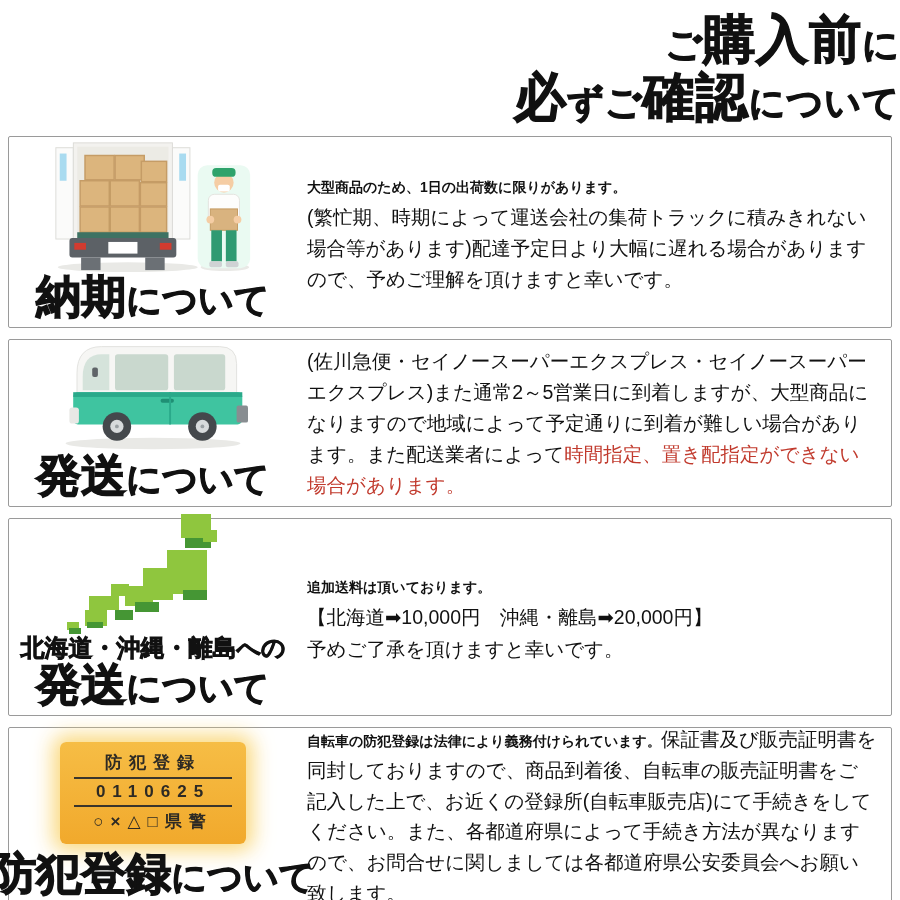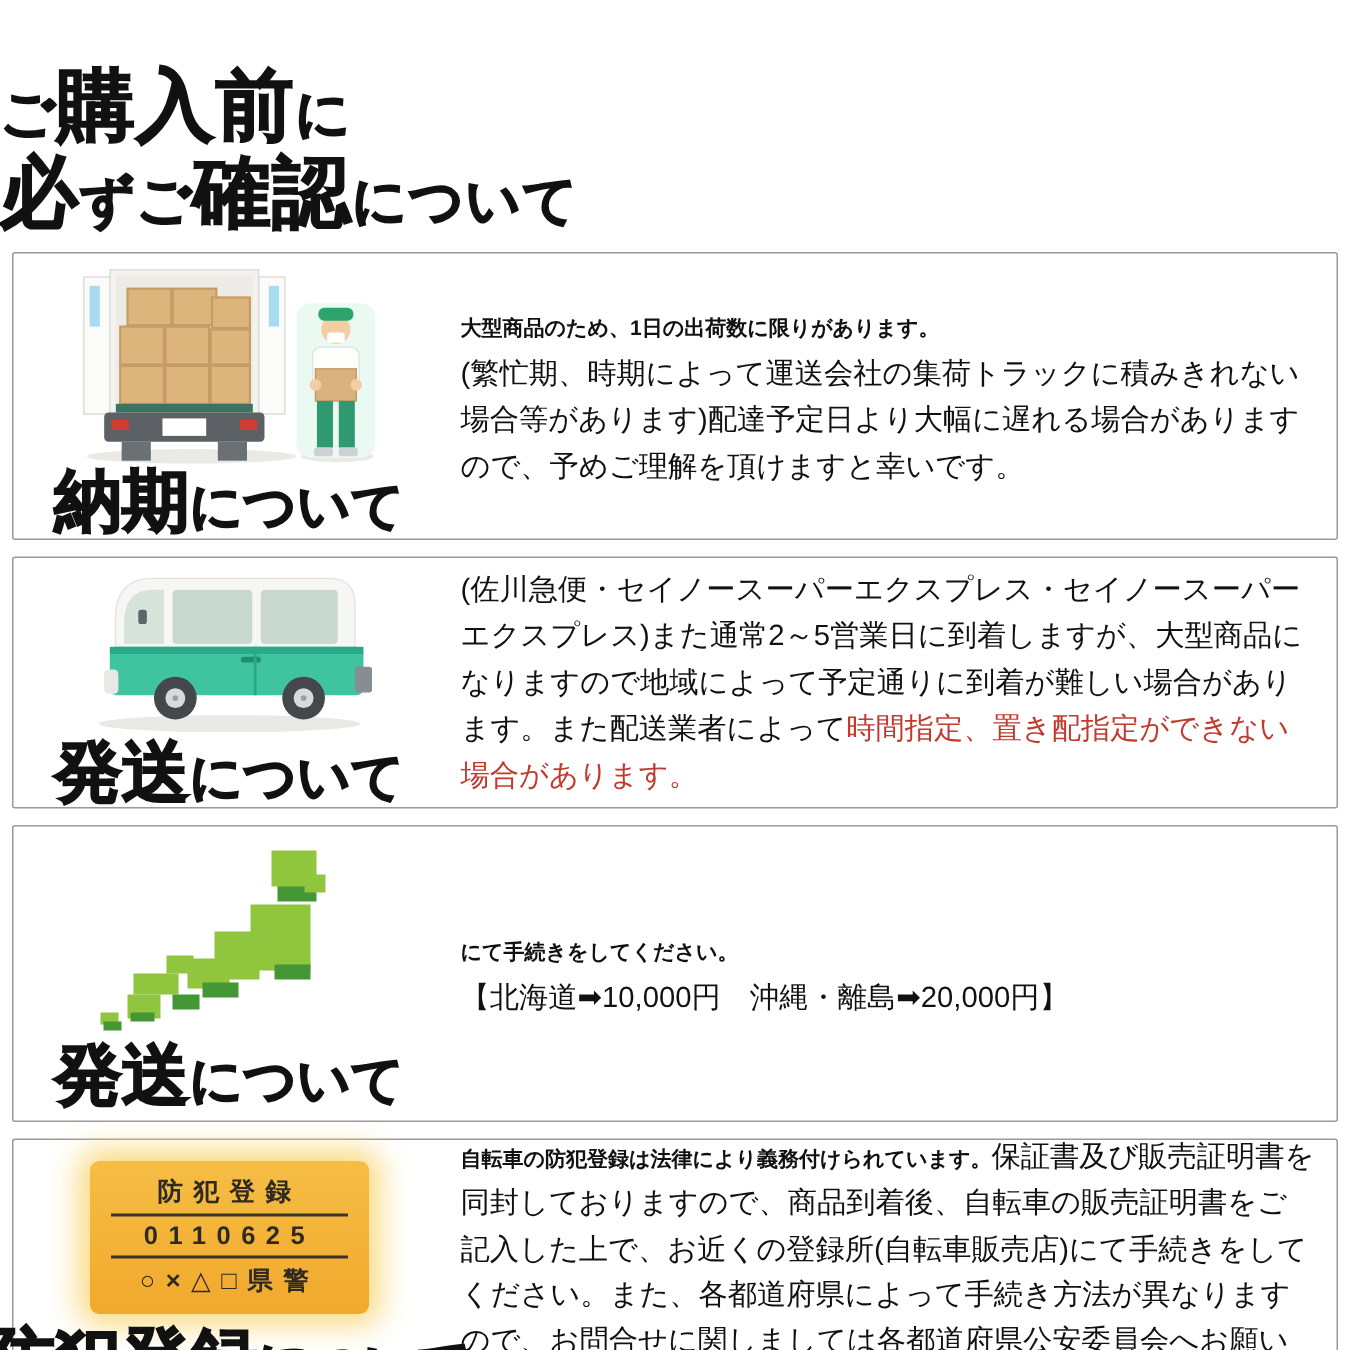--- a/index.html
+++ b/index.html
@@ -1,38 +1,38 @@
 <!DOCTYPE html>
 <html lang="ja"><head>
 <meta charset="utf-8">
 <style>
   * { margin:0; padding:0; box-sizing:border-box; }
   html,body { width:900px; height:900px; background:#ffffff; overflow:hidden; }
   body { font-family:"Liberation Sans","DejaVu Sans",sans-serif; color:#111; }
 
   
-  .title { text-align:left; padding-top:10px; line-height:1.12; margin-bottom:10px;margin-top:32px; }
+  .title { text-align:right; padding-top:10px; line-height:1.12; margin-bottom:10px; }
   .title .line { font-weight:900; letter-spacing:1px; -webkit-text-stroke:1.2px #111; }
   .s-lg { font-size:52px; }
   .s-sm { font-size:36px; }
 
   
   .box {
     border:1px solid #9a9a9a; border-radius:2px;
     margin:0 8px 11px 8px; display:flex; align-items:center;
     background:#fff;
   }
   .box-1 { height:192px; }
   .box-2 { height:168px; }
   .box-3 { height:198px; }
   .box-4 { height:178px; }
 
   .left-col {
     width:288px; flex:0 0 288px; height:100%;
-    display:flex; flex-direction:column; align-items:center; 
+    display:flex; flex-direction:column; align-items:center; justify-content:flex-end;
     padding:6px 0 8px 0;
   }
   .icon-wrap { flex:1; display:flex; align-items:center; justify-content:center; }
   .heading { text-align:center; line-height:1.0; white-space:nowrap; }
   .h-top { font-size:24px; font-weight:900; -webkit-text-stroke:0.8px #111; margin-bottom:2px; }
   .h-top:empty { display:none; }
   .h-big { font-size:45px; font-weight:900; -webkit-text-stroke:1.4px #111; }
   .h-suffix { font-size:35px; font-weight:900; -webkit-text-stroke:1.1px #111; }
 
   .right-col { flex:1; padding:4px 14px 4px 10px; }
@@ -192,28 +192,30 @@
 
           <rect x="22" y="100" width="22" height="16" fill="#8fc63e"></rect>
           <rect x="24" y="112" width="16" height="6" fill="#459634"></rect>
 
           <rect x="4" y="112" width="12" height="8" fill="#8fc63e"></rect>
           <rect x="6" y="118" width="12" height="6" fill="#459634"></rect>
         </g>
       </svg>
     </div>
     <div class="heading">
+      <div class="h-top">北海道・沖縄・離島への</div>
       <div>
         <span class="h-big">発送</span><span class="h-suffix">について</span>
       </div>
     </div>
   </div>
   <div class="right-col">
-      <div class="tblock"><span class="s-b">にて手続きをしてください。</span></div>
+      <div class="tblock"><span class="s-b">追加送料は頂いております。</span></div>
       <div class="tblock"><span class="s-n">【北海道➡10,000円　沖縄・離島➡20,000円】</span></div>
+      <div class="tblock"><span class="s-n">予めご了承を頂けますと幸いです。</span></div>
     </div>
 </div>
 
 <div class="box box-4">
   <div class="left-col">
     <div class="icon-wrap">
       <div class="sticker">
         <div class="row">防犯登録</div>
         <div class="rule"></div>
         <div class="row">0110625</div>

